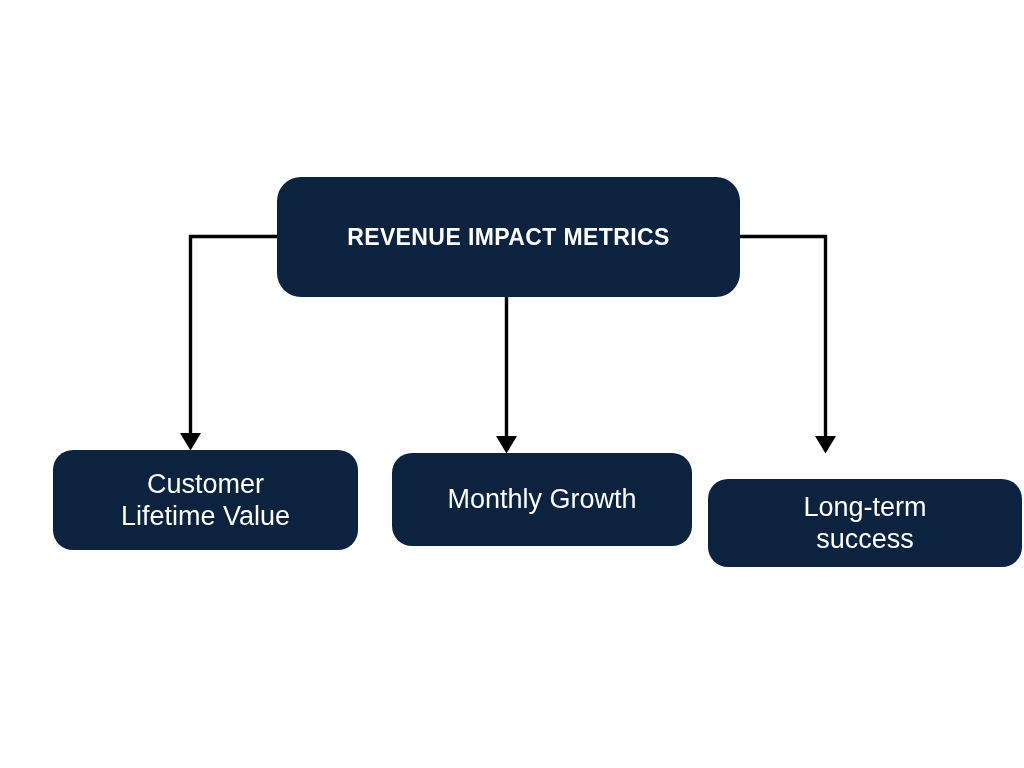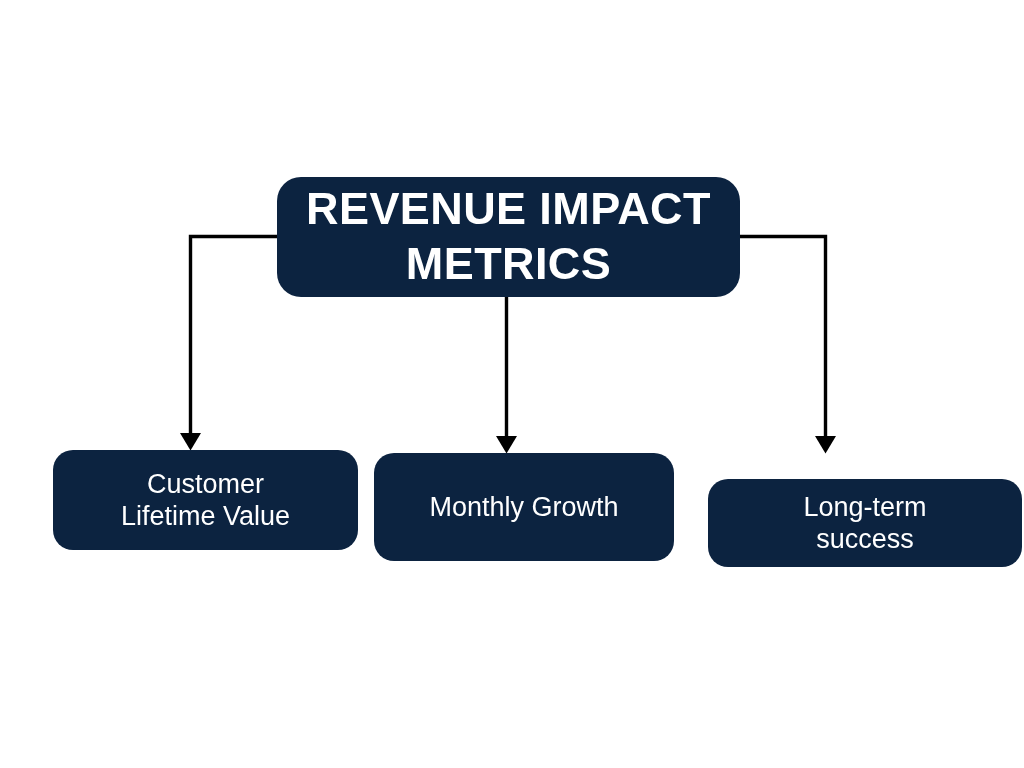--- a/index.html
+++ b/index.html
@@ -45,45 +45,45 @@
     line-height: 1.18;
   }
   #node-root {
     left: 277px;
     top: 177px;
     width: 463px;
     height: 120px;
     border-radius: 24px;
   }
   #node-root .node-label {
-    font-size: 45px;
+    font-size: 23px;
     font-weight: bold;
     letter-spacing: 0.4px;
     line-height: 1.22;
   }
   .node-child {
     border-radius: 20px;
   }
   .node-child .node-label {
     font-size: 27px;
     font-weight: 300;
     line-height: 1.2;
   }
   #node-child-0 {
     left: 37px;
     top: 450px;
     width: 305px;
     height: 100px;
     margin-left: 16px;
   }
   #node-child-1 {
-    left: 374px;
+    left: 392px;
     top: 453px;
     width: 300px;
-    height: 108px;
+    height: 93px;
   }
   #node-child-2 {
     left: 708px;
     top: 479px;
     width: 314px;
     height: 88px;
   }
 </style>
 </head>
 <body>

